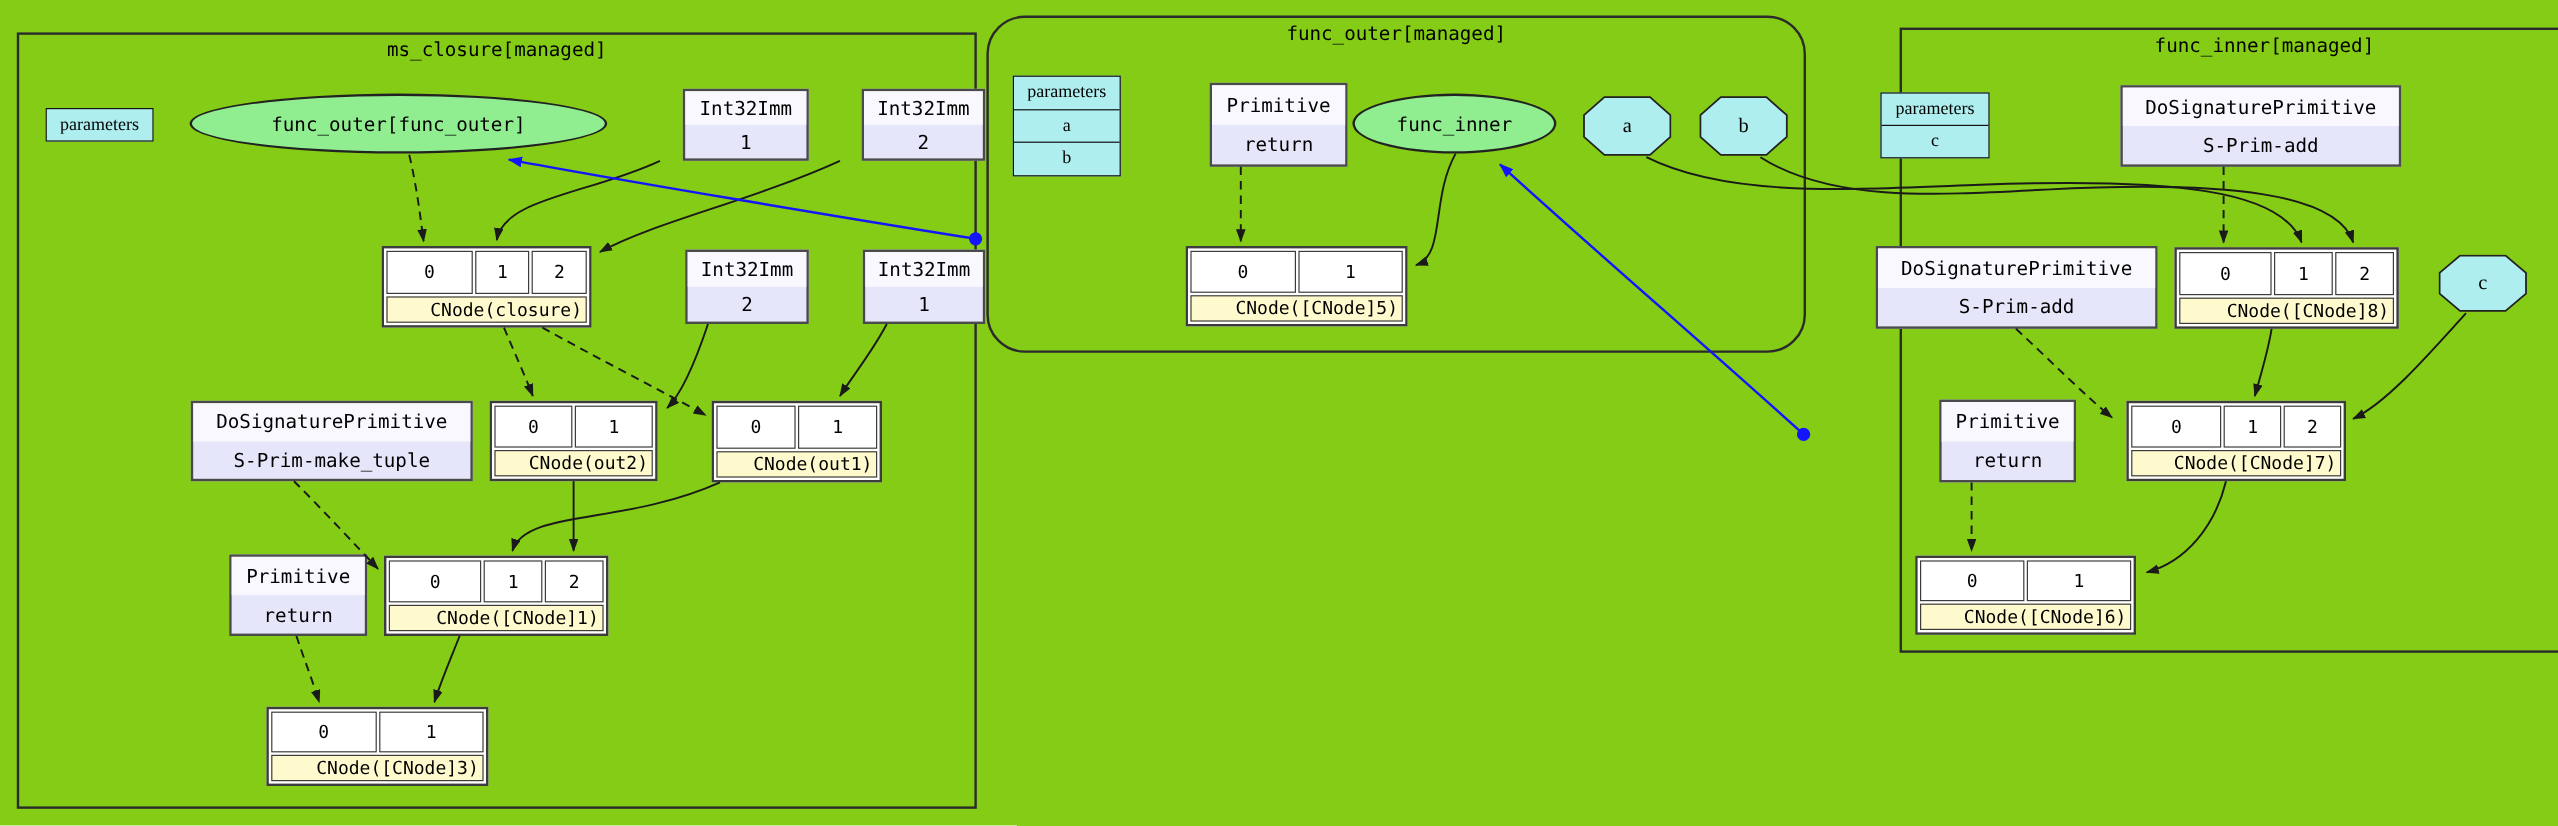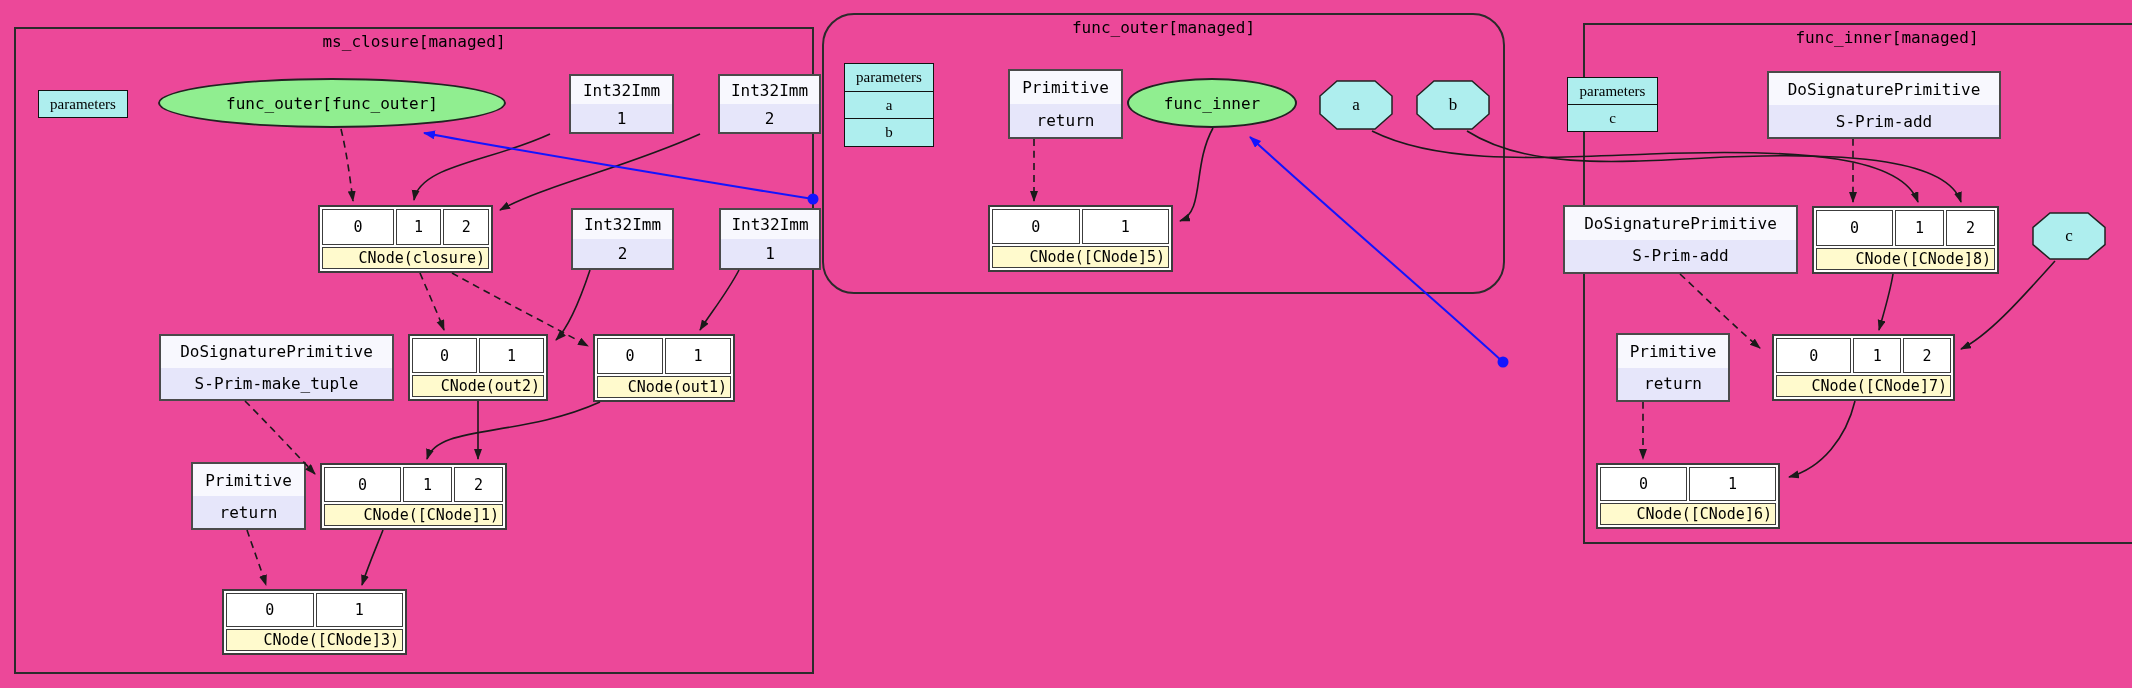--- a/index.html
+++ b/index.html
@@ -1,16 +1,16 @@
 <!DOCTYPE html>
 <html><head>
 <meta charset="utf-8">
 <style>
   html,body{margin:0;padding:0;background:#ffffff;}
-  #stage{position:relative;width:2132px;height:688px;background:#ec4899;overflow:hidden;
+  #stage{position:relative;width:2132px;height:688px;background:#84cc16;overflow:hidden;
          font-family:"DejaVu Sans Mono","Liberation Mono",monospace;color:#000;}
   .cluster{position:absolute;border:2px solid #2b2b2b;background:transparent;}
   .cluster-title{position:absolute;top:3px;left:0;width:100%;text-align:center;
                  font-size:16px;letter-spacing:0;}
   
   .gbox{position:absolute;background:#e6e6fa;border:2px solid #4a4a4a;
         display:flex;flex-direction:column;box-sizing:border-box;font-size:16px;margin-left:31px;}
   .gbox .line{flex:1;display:flex;align-items:center;justify-content:center;white-space:nowrap;}
   .gbox .line.head{background:rgba(255,255,255,0.72);}
   

